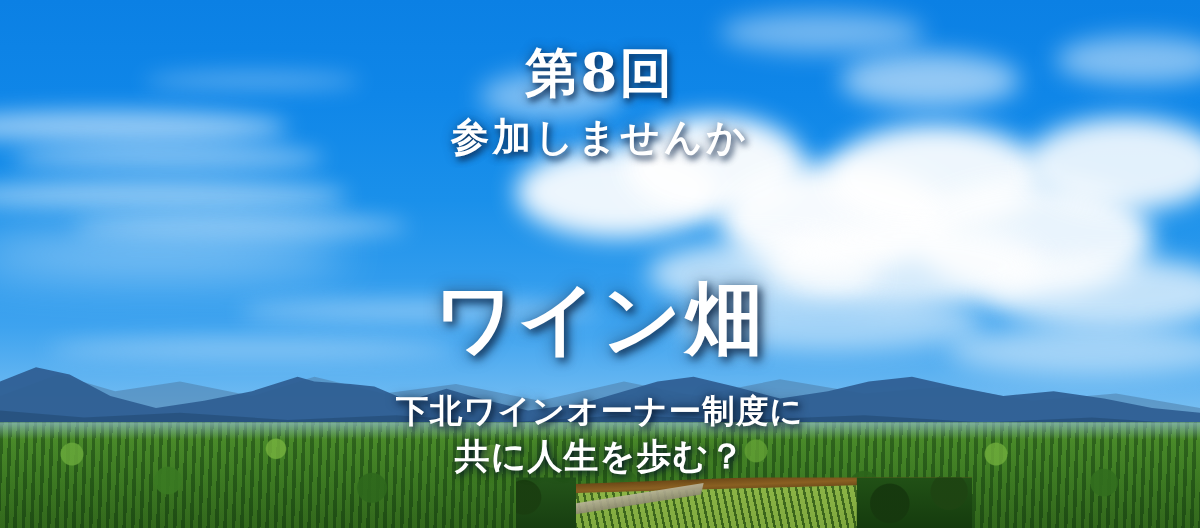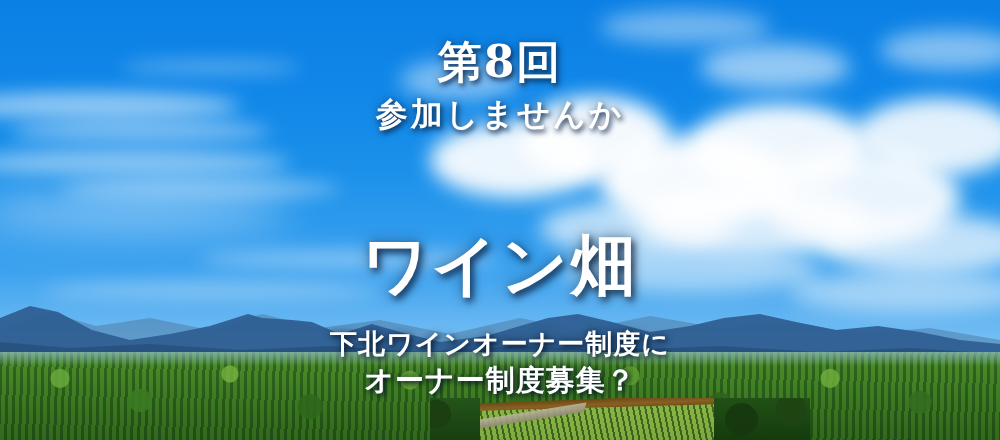--- a/index.html
+++ b/index.html
@@ -262,16 +262,16 @@
     <div class="vine-path"></div>
     <div class="vine-trees-l"></div>
     <div class="vine-trees-r"></div>
   </div>
 
   <div class="text-layer">
     <div class="txt kicker-num">第8回</div>
     <div class="txt kicker-sub">参加しませんか</div>
     <div class="txt tagline-1">下北ワインオーナー制度に</div>
     <div class="txt headline-2">ワイン畑</div>
-    <div class="txt tagline-2">オーナー制度募集？</div>
+    <div class="txt tagline-2">共に人生を歩む？</div>
   </div>
 
 </div>
 
 </body></html>

